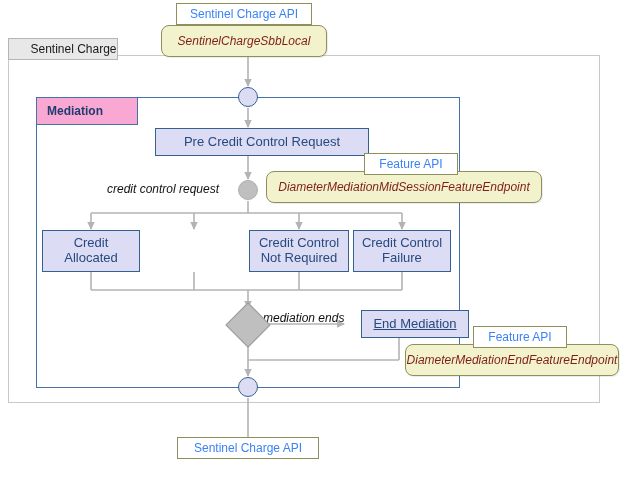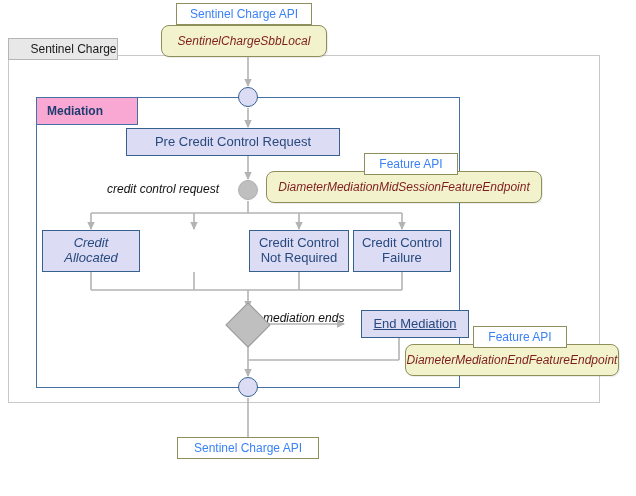--- a/index.html
+++ b/index.html
@@ -56,22 +56,22 @@
     background: #dcdcf4;
     border: 1px solid #36618f;
     color: #27497e;
     font-size: 13px;
     display: flex;
     align-items: center;
     justify-content: center;
     text-align: center;
     line-height: 1.15;
   }
-  #pre-credit-control-request { left: 126px; top: 128px; width: 214px; height: 28px; }
-  #credit-allocated          { left: 42px;  top: 230px; width: 98px;  height: 42px; font-style: italic; }
+  #pre-credit-control-request { left: 155px; top: 128px; width: 214px; height: 28px; }
+  #credit-allocated          { left: 42px;  top: 230px; width: 98px;  height: 42px; }
   #credit-limit-reached      { left: 148px; top: 230px; width: 93px;  height: 42px; }
   #credit-control-not-required { left: 249px; top: 230px; width: 100px; height: 42px; }
   #credit-control-failure    { left: 353px; top: 230px; width: 98px;  height: 42px; }
   #end-mediation             { left: 361px; top: 310px; width: 108px; height: 28px; text-decoration: underline; }
 
   
   .note {
     background: #f2f2cd;
     border: 1px solid #8f8f5c;
     border-radius: 8px;

